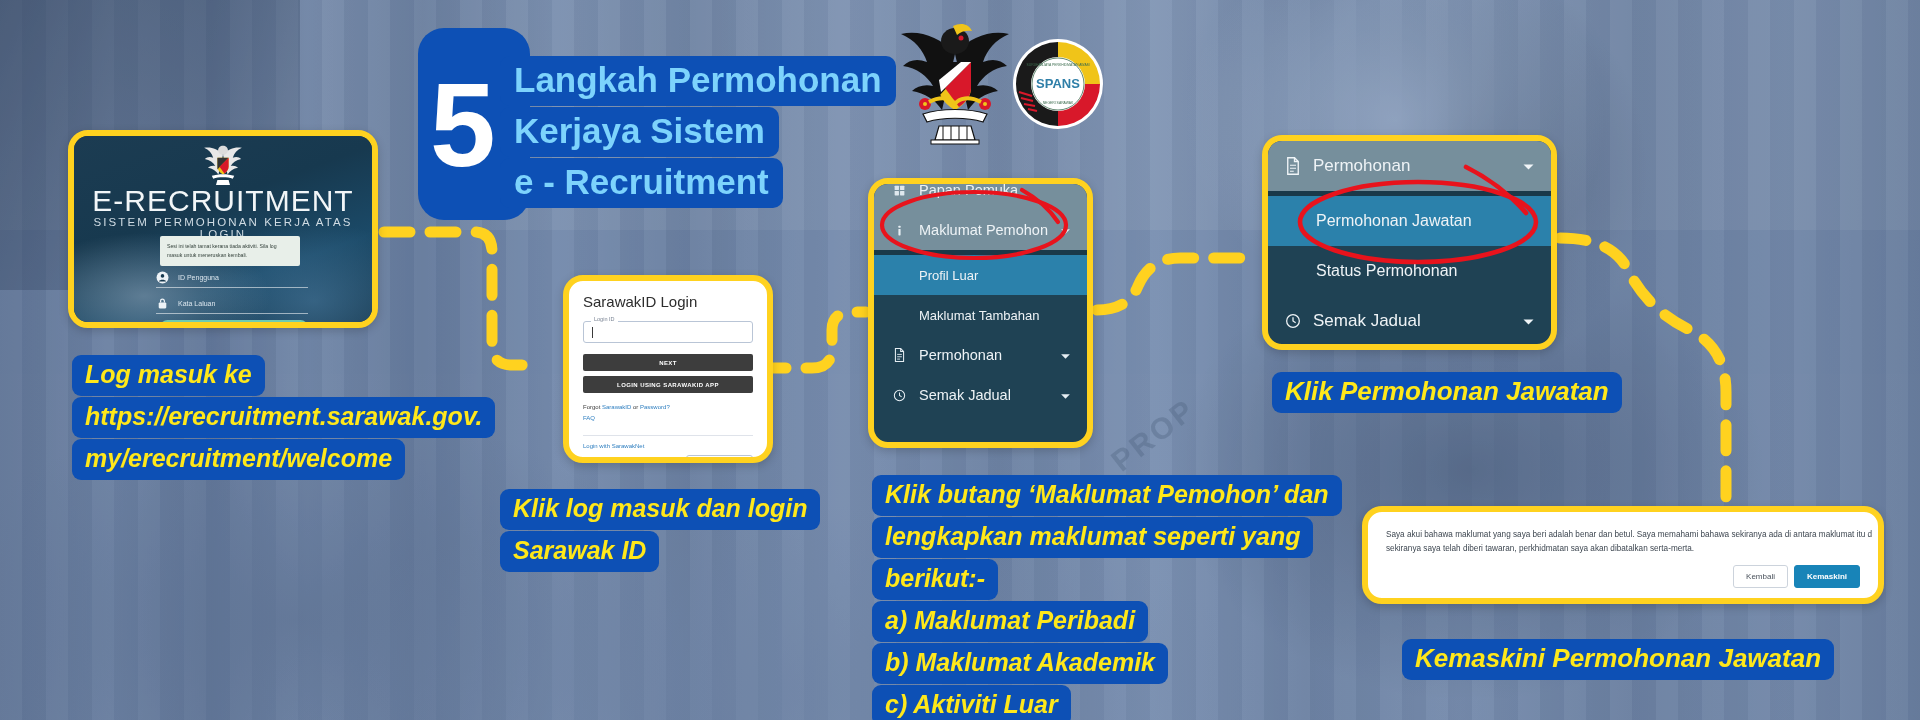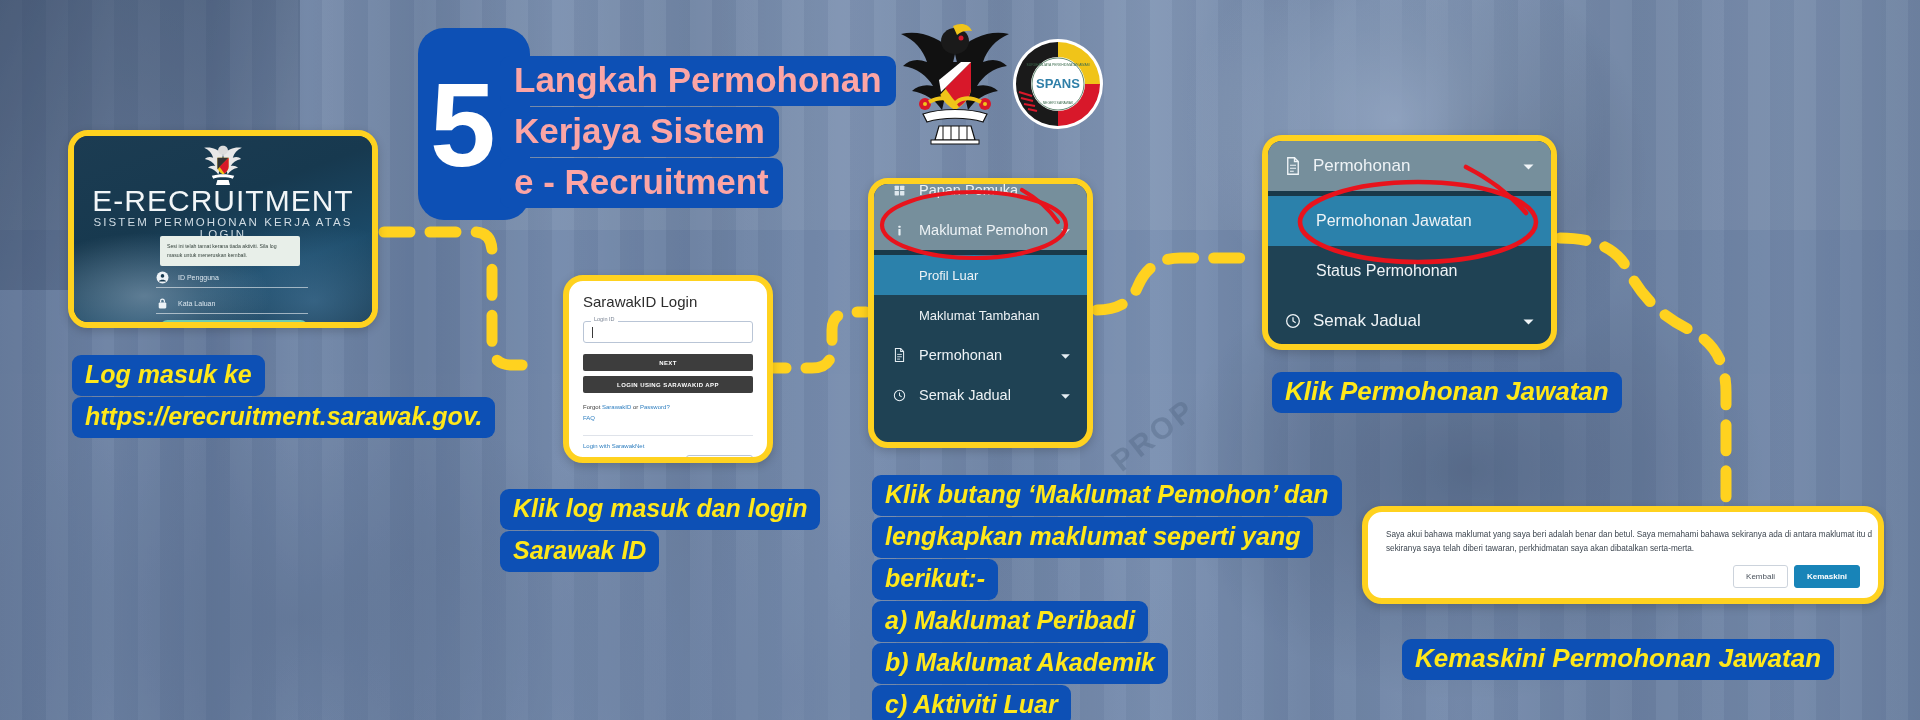--- a/index.html
+++ b/index.html
@@ -84,21 +84,21 @@
   }
   .big5 {
     position: absolute; left: 12px; top: 38px;
     font-size: 118px; font-weight: 800; color: #ffffff;
     line-height: 1; letter-spacing: -2px;
   }
   .title-lines { position: absolute; left: 82px; top: 28px; }
   .t-line {
     display: inline-block;
     background: #0d50b5;
-    color: #fca5a5;
+    color: #7dd3fc;
     font-size: 35px; font-weight: 800;
     line-height: 44px;
     padding: 2px 14px 4px 14px;
     border-radius: 10px;
     white-space: nowrap;
     margin-bottom: 1px;
   }
 
   
   .logo { position: absolute; }
@@ -504,20 +504,21 @@
       <div class="dlg-actions">
         <span class="dlg-btn-ghost">Kembali</span>
         <span class="dlg-btn-primary">Kemaskini</span>
       </div>
     </div>
   </div>
 
   <div class="caption" id="cap-login">
     <span class="cap-line">Log masuk ke</span>
     <span class="cap-line">https://erecruitment.sarawak.gov.</span>
+    <span class="cap-line">my/erecruitment/welcome</span>
   </div>
 
   <div class="caption" id="cap-sid">
     <span class="cap-line">Klik log masuk dan login</span>
     <span class="cap-line">Sarawak ID</span>
   </div>
 
   <div class="caption" id="cap-maklumat">
     <span class="cap-line">Klik butang ‘Maklumat Pemohon’ dan</span>
     <span class="cap-line">lengkapkan maklumat seperti yang</span>

